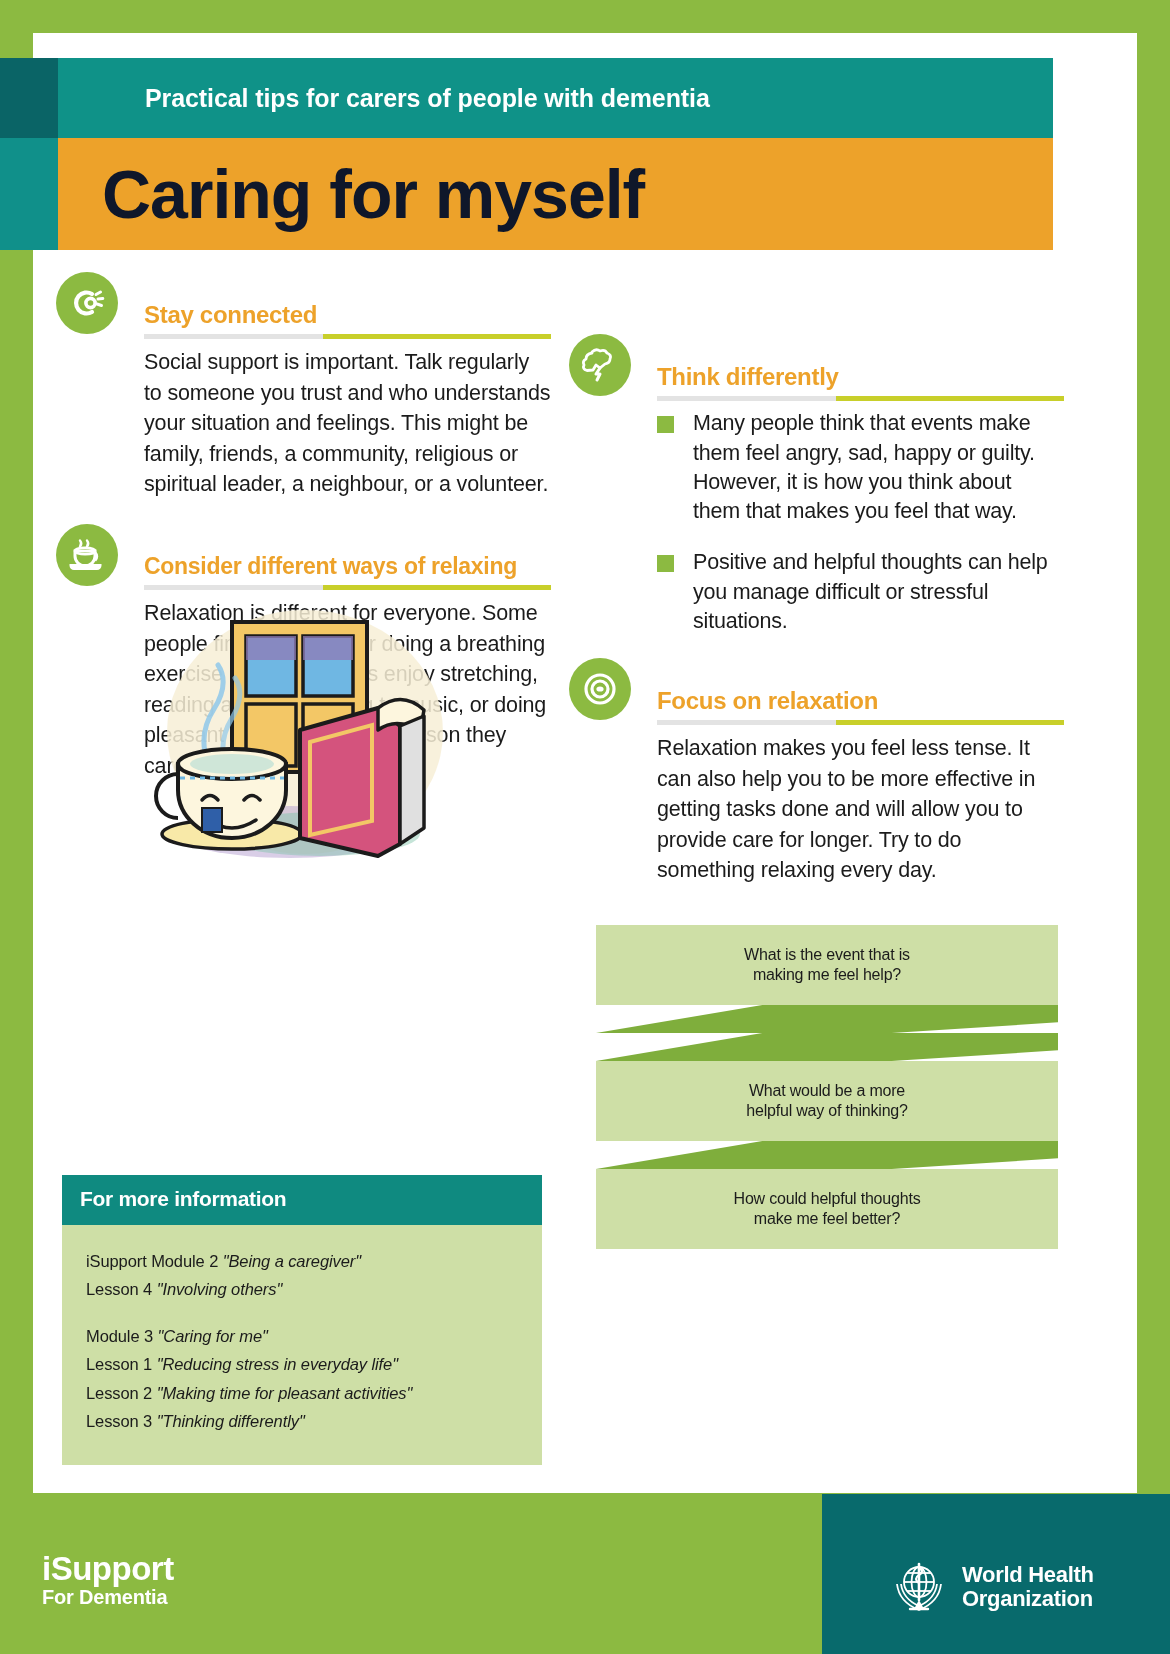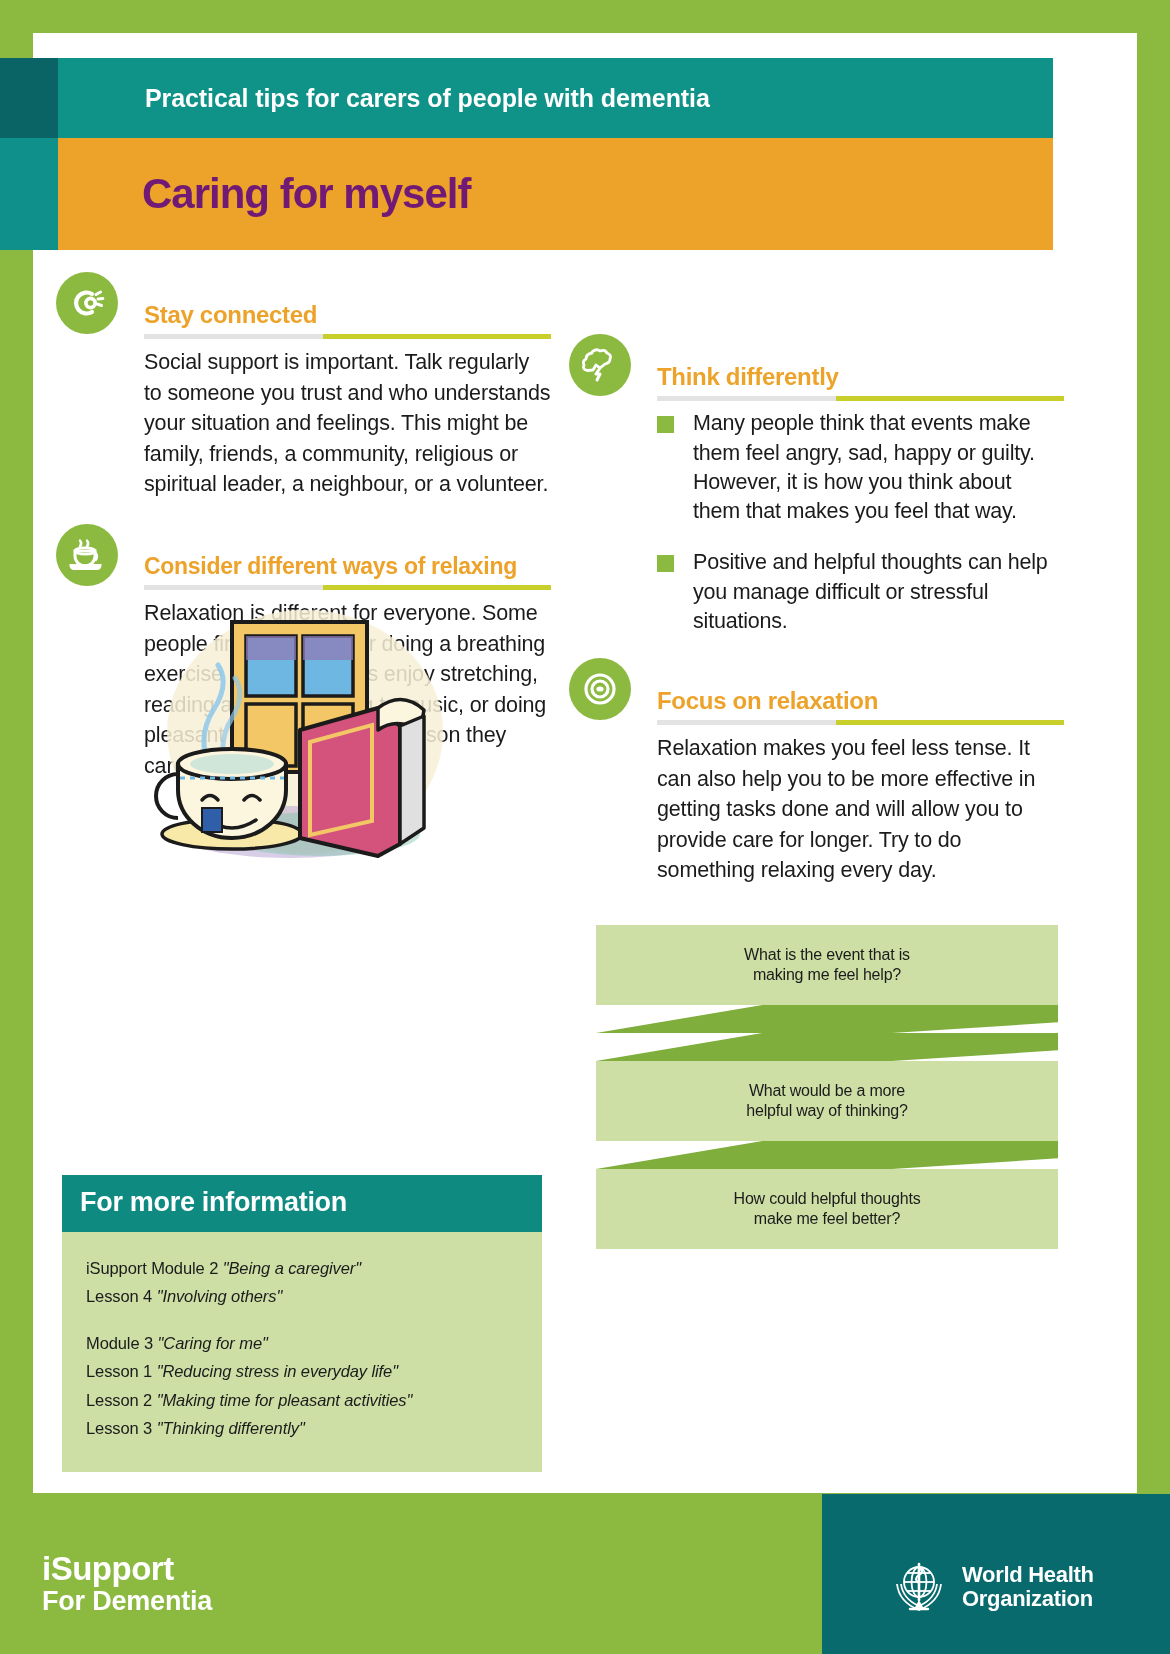--- a/index.html
+++ b/index.html
@@ -43,25 +43,25 @@
     letter-spacing:-0.1px;
     padding-left:87px;
   }
   .hdr-orange {
     position:absolute; left:58px; top:138px;
     width:995px; height:112px;
     background:#eda22a;
     display:flex; align-items:center;
   }
   .hdr-orange .title {
-    color:#701a75;
-    font-size:42px;
+    color:#0f172a;
+    font-size:68px;
     font-weight:bold;
     letter-spacing:-1px;
-    padding-left:84px;
+    padding-left:44px;
     line-height:1;
   }
 
   
   .content {
     position:absolute;
     left:56px; top:272px;
     width:1025px;
   }
   .col-left  { position:absolute; left:0;     top:0; width:495px; }
@@ -127,21 +127,21 @@
 
   
   .info-box {
     position:absolute;
     left:62px; top:1175px;
     width:480px;
   }
   .info-head {
     background:#0f8a80;
     color:#ffffff;
-    font-size:27px;
+    font-size:21px;
     font-weight:bold;
     letter-spacing:-0.3px;
     padding:12px 0 14px 18px;
   }
   .info-body {
     background:#cedfa6;
     padding:22px 0 30px 24px;
   }
   .info-line {
     font-size:16.5px;
@@ -192,21 +192,21 @@
     width:852px; height:160px;
     background:#8cba41;
   }
   .footer-logo {
     position:absolute;
     left:42px; top:1552px;
     color:#ffffff;
     line-height:1.05;
   }
   .footer-logo .l1 { font-size:33px; font-weight:bold; letter-spacing:-0.5px; }
-  .footer-logo .l2 { font-size:27px; font-weight:bold; letter-spacing:-0.2px; }
+  .footer-logo .l2 { font-size:20px; font-weight:bold; letter-spacing:-0.2px; }
 
   .footer-teal {
     position:absolute;
     left:822px; top:1494px;
     width:348px; height:160px;
     background:#086a6c;
   }
   .who-block {
     position:absolute;
     left:888px; top:1556px;

